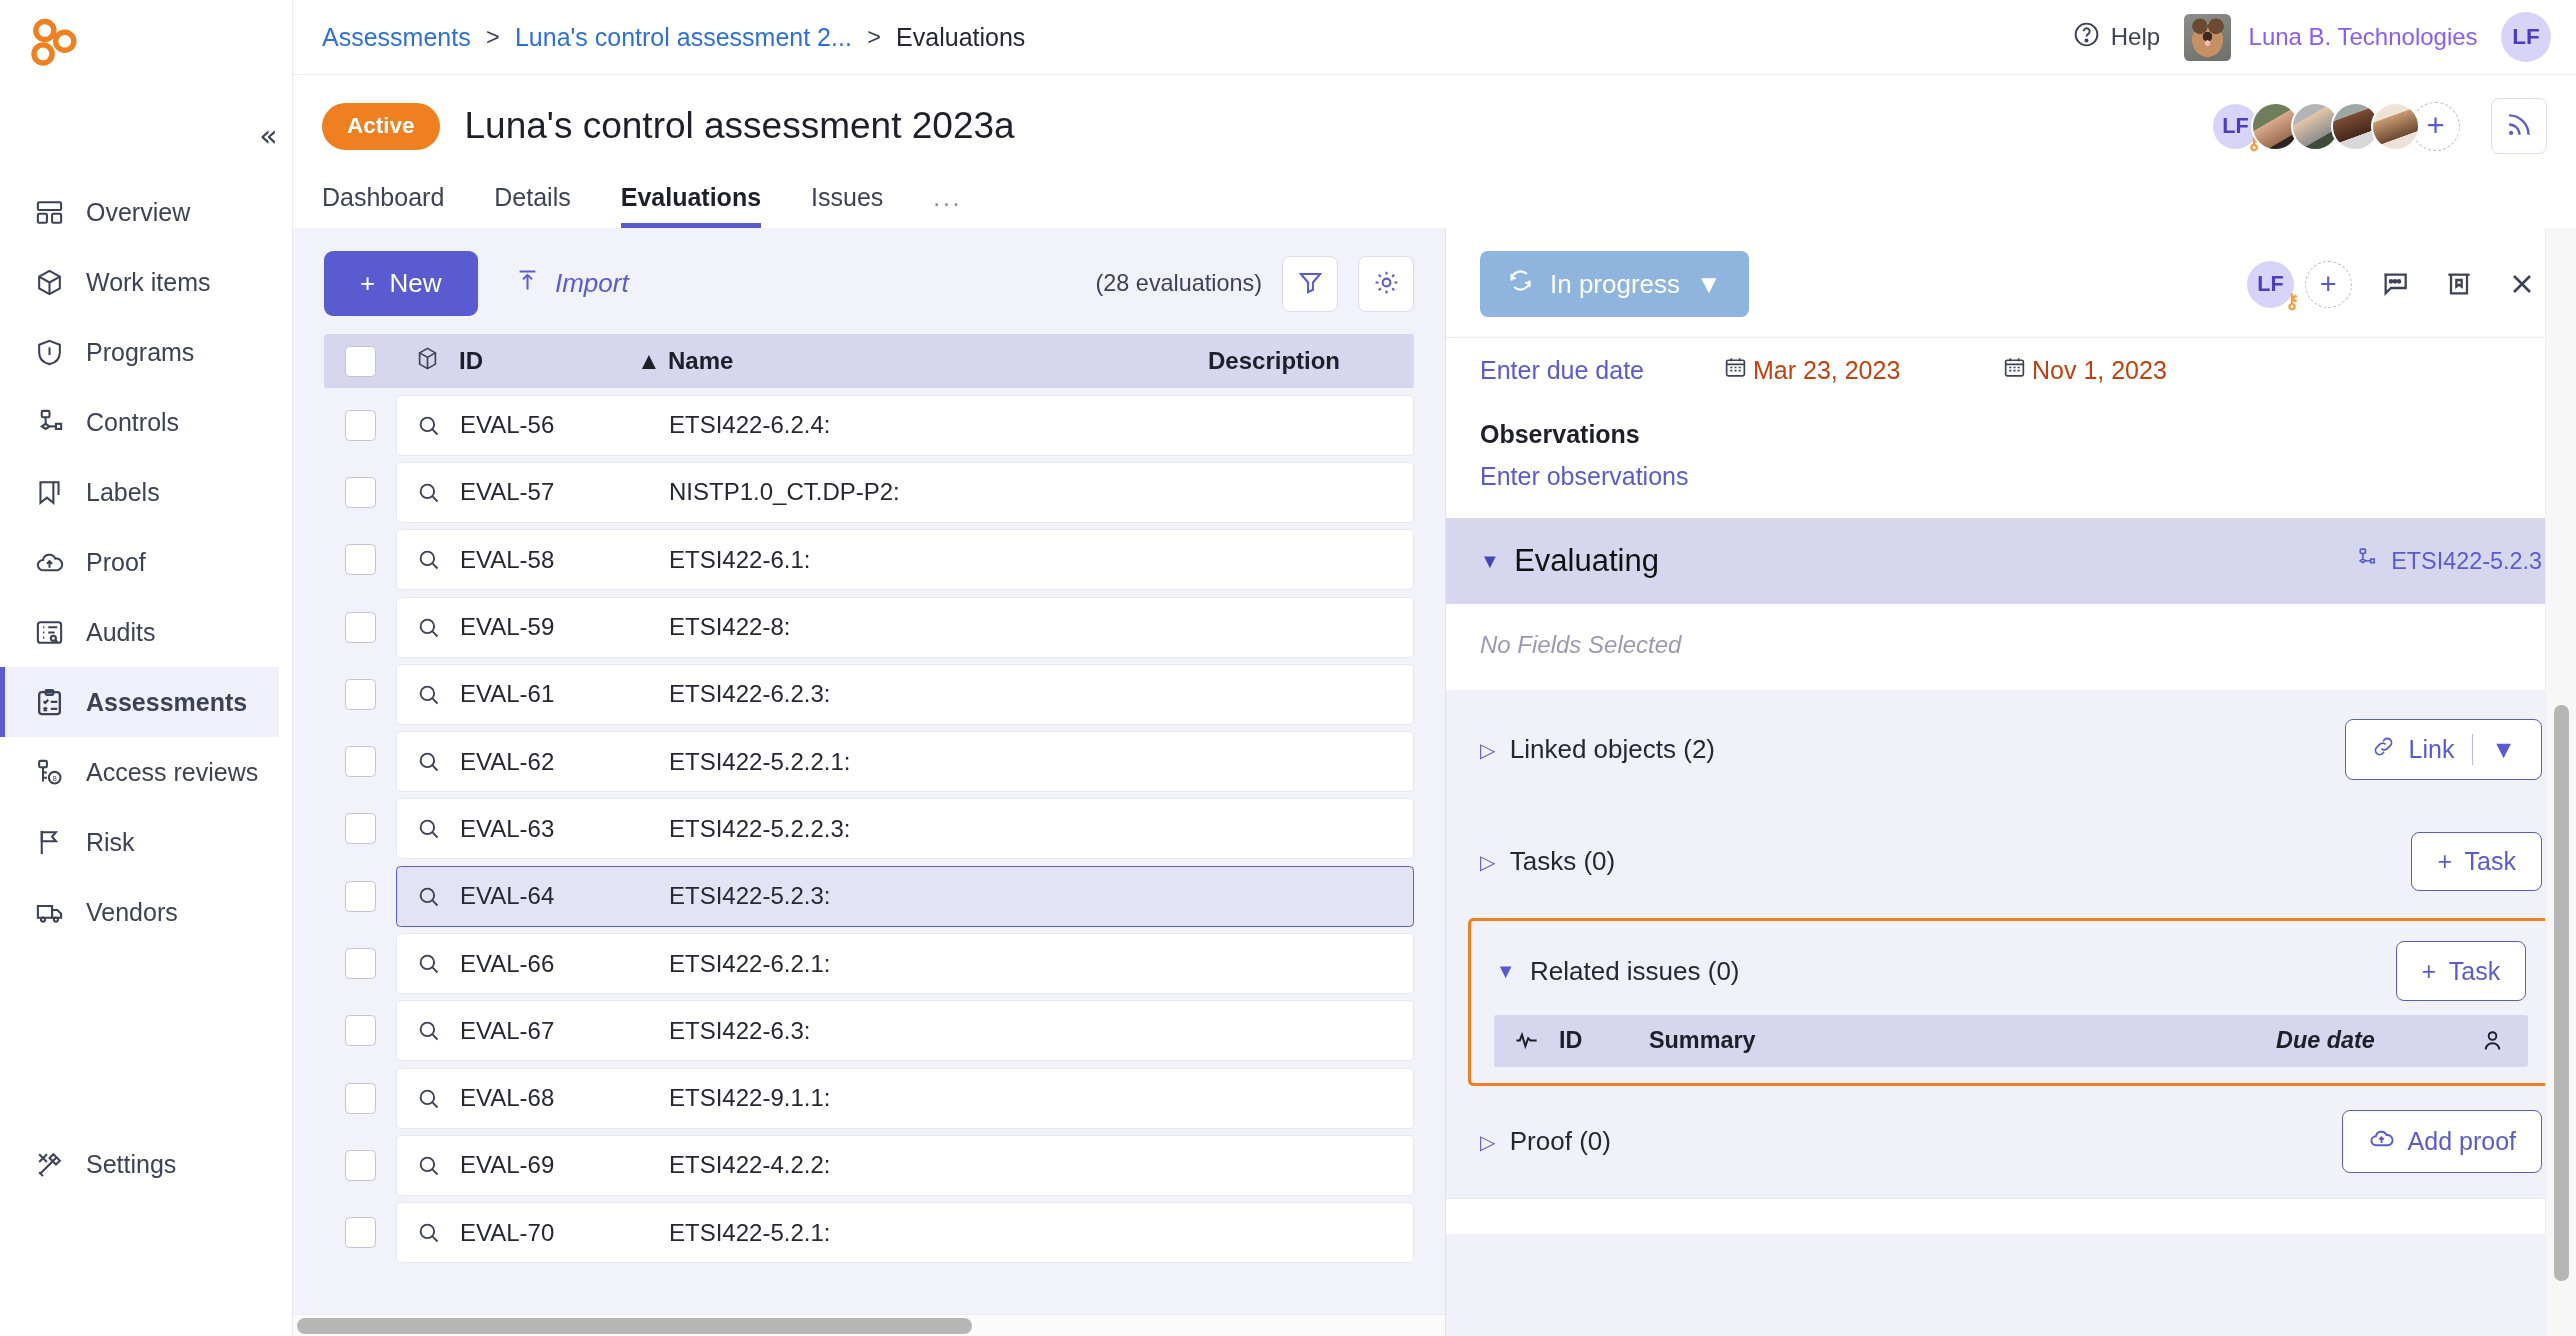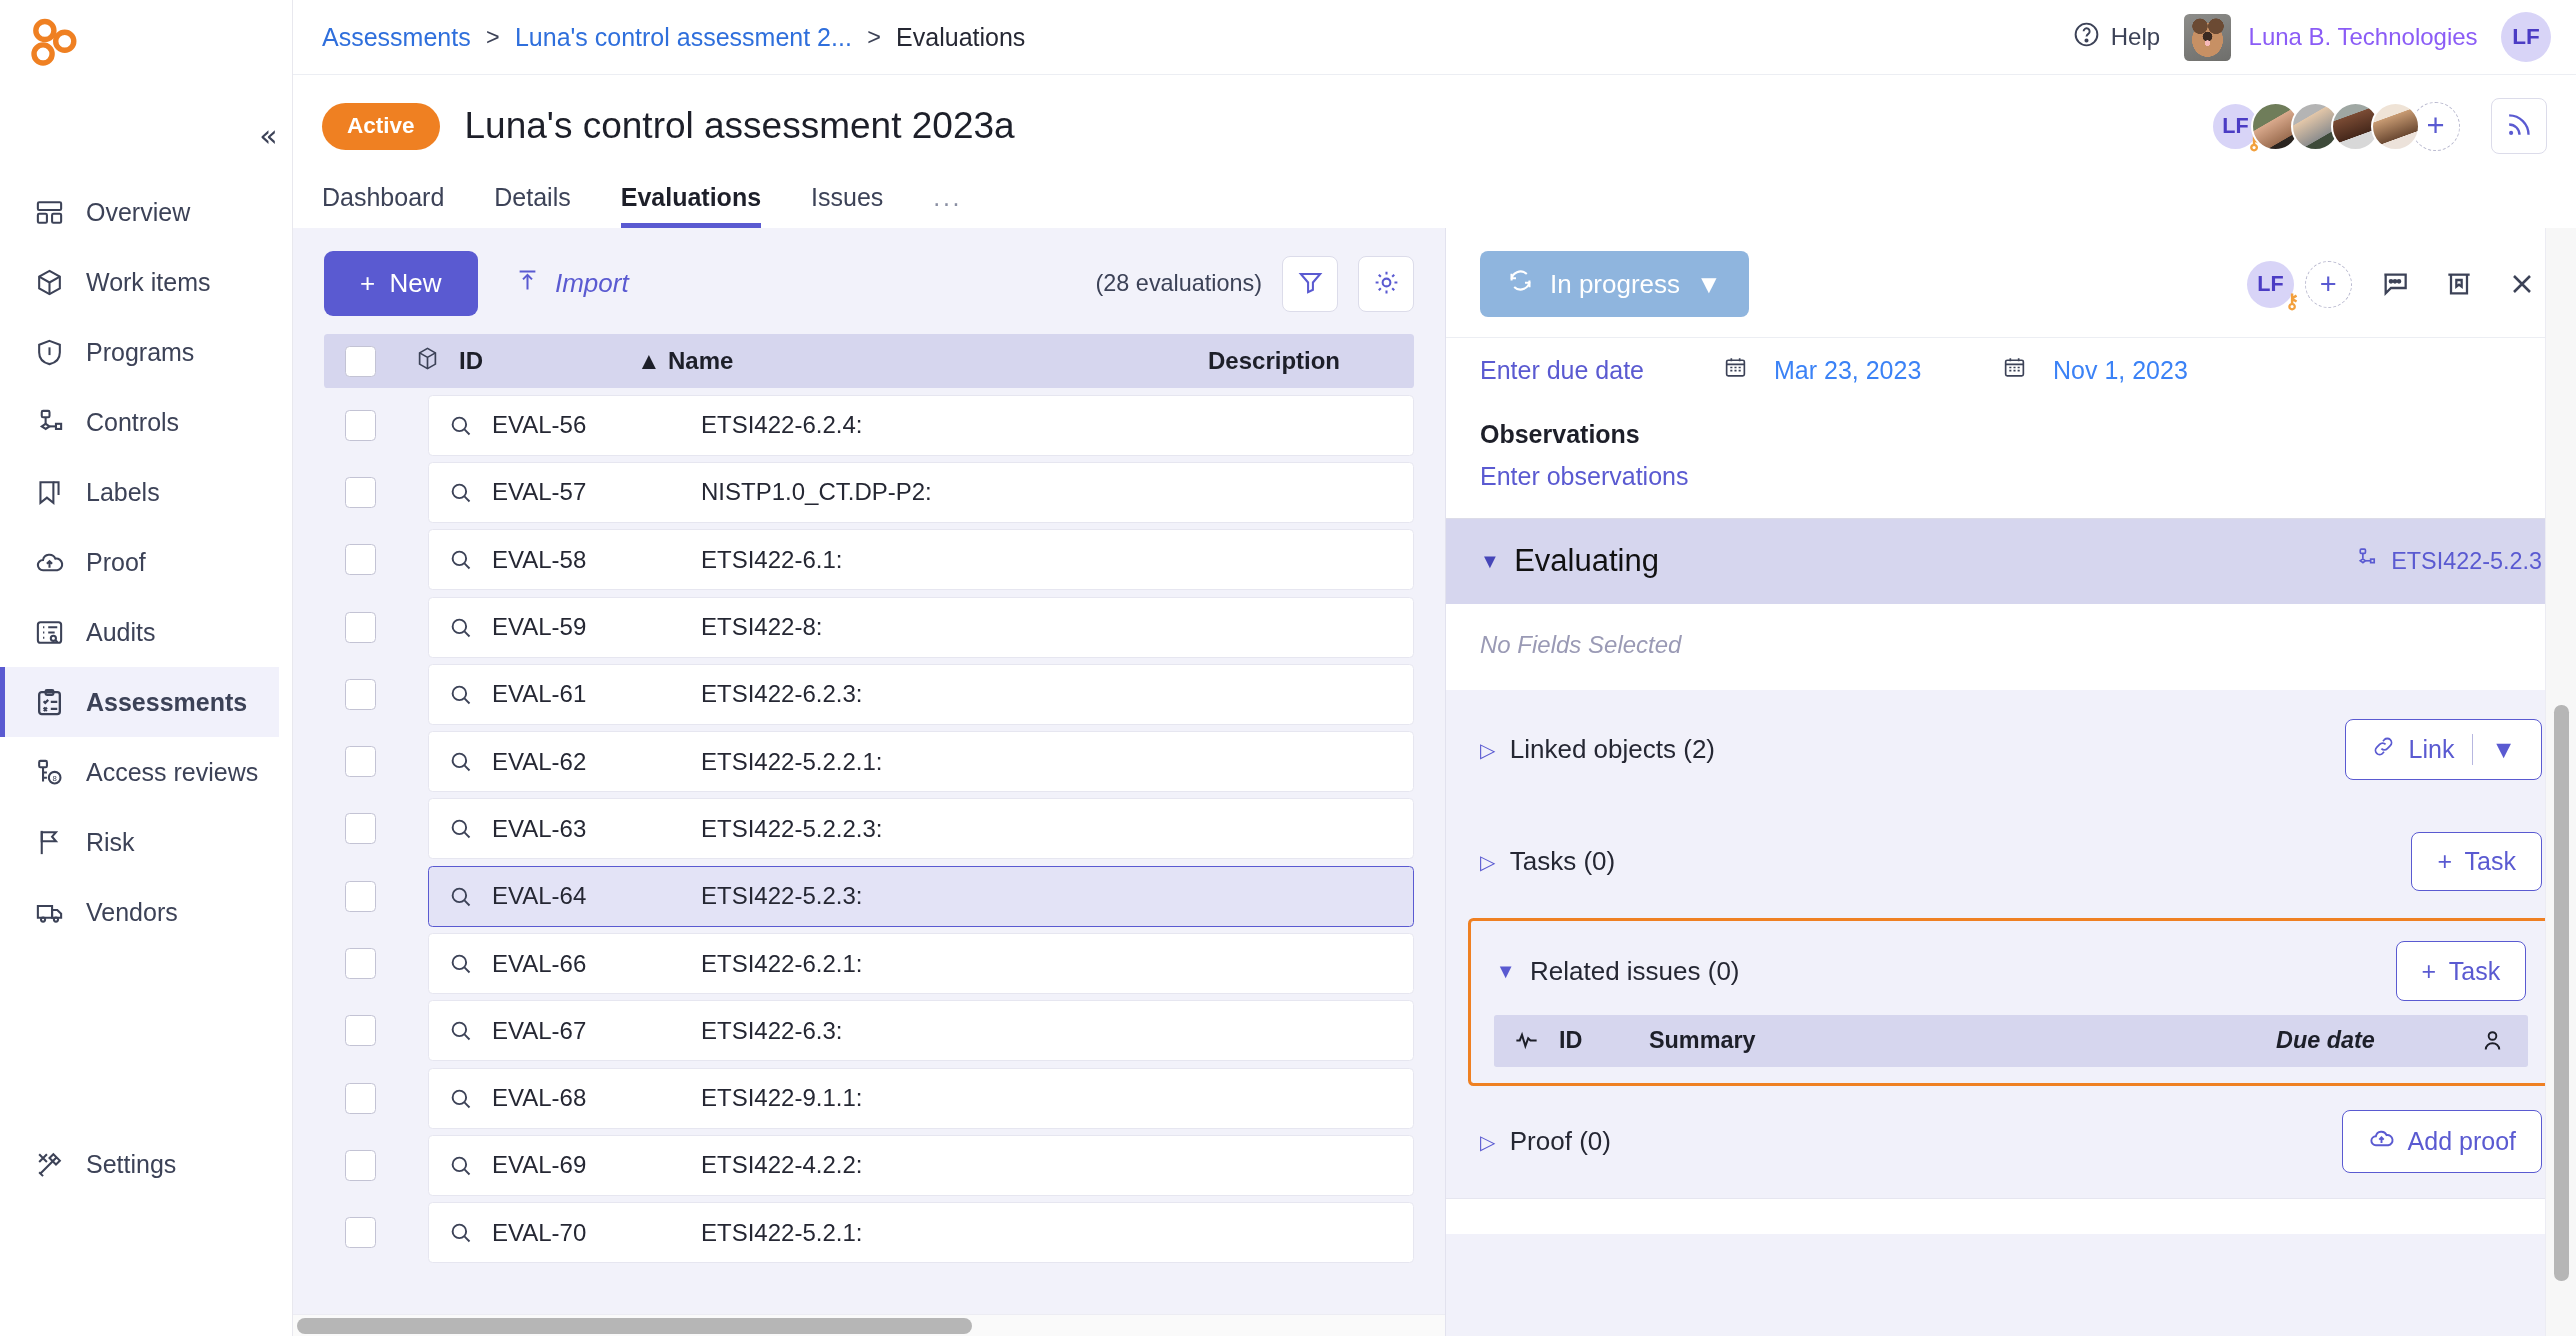--- a/index.html
+++ b/index.html
@@ -145,21 +145,20 @@
   .c-sort  { width: 38px; flex: 0 0 38px; display: flex; align-items: center; justify-content: center; }
   .c-name  { width: 540px; flex: 0 0 540px; }
   .c-desc  { flex: 1 1 auto; }
   .chk {
     width: 31px; height: 31px; border: 0.9px solid #c3c3d4; border-radius: 4.5px; background: #fff; cursor: pointer;
   }
   .rows { flex: 1 1 auto; overflow: hidden; }
   .trow {
     display: flex; align-items: center; height: 61px; font-size: 24px; color: #252733;
     margin-top: 6.3px;
-    gap: 32px;
   }
   .trow .row-card {
     display: flex; align-items: center; height: 61px; flex: 1 1 auto;
     background: #fff; border: 0.9px solid #e6e6f0; border-radius: 4.5px; min-width: 0;
   }
   .trow.selected .row-card { background: #e3e3f6; border: 1.8px solid #5a5ad1; }
   .hscroll-track { height: 23.4px; background: #fafafa; border-top: 0.9px solid #ececf3; flex: 0 0 23.4px; }
   .hscroll-thumb { height: 16px; margin: 3.6px 0 0 3.6px; width: 675px; background: #b6b6b6; border-radius: 8px; }
 
   
@@ -181,21 +180,21 @@
   .det-add {
     width: 47px; height: 47px; border-radius: 50%; border: 1.8px dashed #b9b9cf;
     display: flex; align-items: center; justify-content: center; color: #5a5ad1; font-size: 29px; cursor: pointer;
     flex: 0 0 47px; margin-left: -12.6px;
   }
   .act-ico { cursor: pointer; display: flex; align-items: center; justify-content: center; width: 40px; height: 40px; }
 
   .detail-scroll { flex: 1 1 auto; overflow: hidden; display: flex; flex-direction: column; }
   .dates-row { display: flex; align-items: center; padding: 0 34px; height: 65px; border-top: 0.9px solid #eceef3; gap: 0; }
   .date-ph { color: #5a5ad1; font-size: 25px; width: 243px; cursor: pointer; }
-  .date-val { display: flex; align-items: center; gap: 26px; font-size: 25px; color: #3b82f6; width: 279px; cursor: pointer; }
+  .date-val { display: flex; align-items: center; gap: 5px; font-size: 25px; color: #c2410c; width: 279px; cursor: pointer; }
   .obs-block { padding: 18px 34px 27px 34px; }
   .obs-title { font-size: 25px; font-weight: bold; color: #1d1f29; margin-bottom: 12.6px; }
   .obs-ph { font-size: 25px; color: #5a5ad1; cursor: pointer; }
 
   .evaluating-head {
     background: #d6d6ee; height: 86px; display: flex; align-items: center;
     padding: 0 34px; border-top: 0.9px solid #dcdce8;
   }
   .ev-caret { color: #4646b8; font-size: 20px; margin-right: 14.4px; }
   .ev-title { font-size: 31px; color: #111; }

